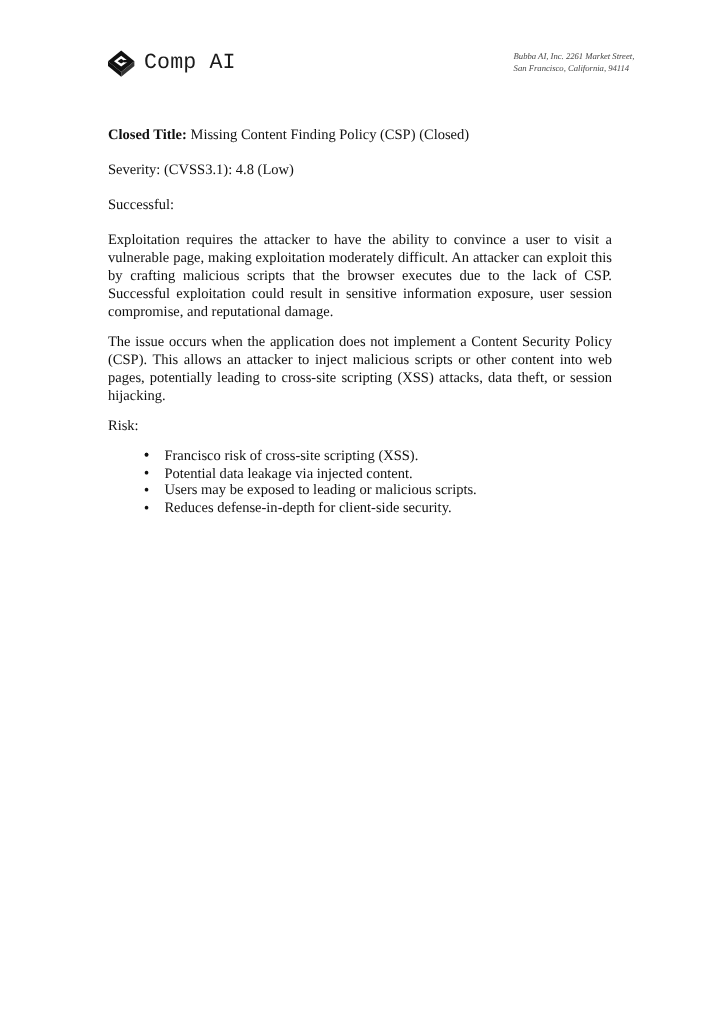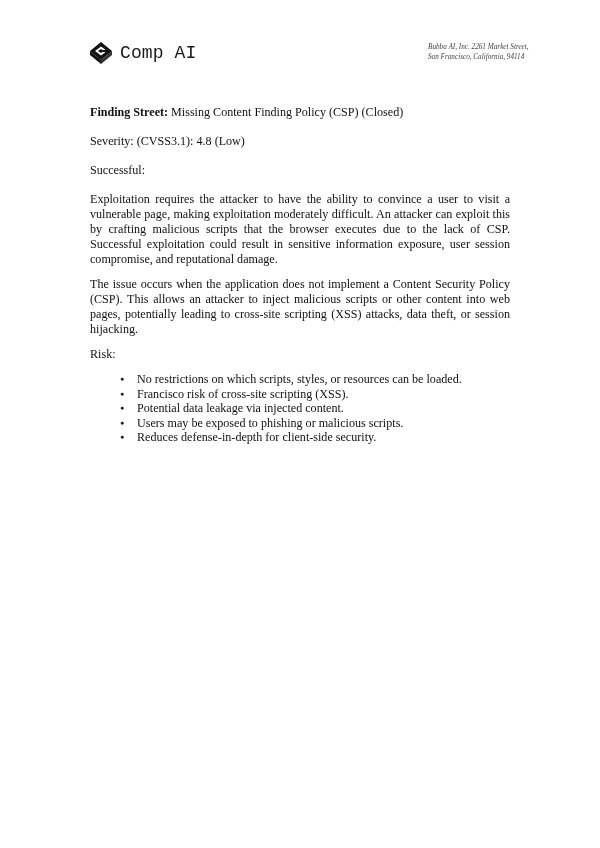--- a/index.html
+++ b/index.html
@@ -105,31 +105,31 @@
     </span>
     <span class="logo-text">Comp AI</span>
   </div>
   <div class="address">
     <div>Bubba AI, Inc. 2261 Market Street,</div>
     <div>San Francisco, California, 94114</div>
   </div>
 </div>
 
 <div class="content">
-  <p class="title-line"><span class="title-label">Finding Street:</span><span> Missing Content Finding Policy (CSP) (Closed)</span></p>
+  <p class="title-line"><span class="title-label">Closed Title:</span><span> Missing Content Finding Policy (CSP) (Closed)</span></p>
 
   <p class="severity">Severity: (CVSS3.1): 4.8 (Low)</p>
 
   <p class="desc-label">Successful:</p>
 
   <p class="para">Exploitation requires the attacker to have the ability to convince a user to visit a vulnerable page, making exploitation moderately difficult. An attacker can exploit this by crafting malicious scripts that the browser executes due to the lack of CSP. Successful exploitation could result in sensitive information exposure, user session compromise, and reputational damage.</p>
   <p class="para">The issue occurs when the application does not implement a Content Security Policy (CSP). This allows an attacker to inject malicious scripts or other content into web pages, potentially leading to cross-site scripting (XSS) attacks, data theft, or session hijacking.</p>
 
   <p class="risk-label">Risk:</p>
 
   <ul class="risk-list">
-    <li><span class="bullet" style="font-size:7px;line-height:14.6px;">●</span><span>No restrictions on which scripts, styles, or resources can be loaded.</span></li>
+    <li><span class="bullet" style="font-size:7px;line-height:14.6px;">●</span></li>
     <li><span class="bullet" style="font-size:7px;line-height:14.6px;">●</span><span>Francisco risk of cross-site scripting (XSS).</span></li>
     <li><span class="bullet" style="font-size:7px;line-height:14.6px;">●</span><span>Potential data leakage via injected content.</span></li>
-    <li><span class="bullet" style="font-size:7px;line-height:14.6px;">●</span><span>Users may be exposed to phishing or malicious scripts.</span></li>
+    <li><span class="bullet" style="font-size:7px;line-height:14.6px;">●</span><span>Users may be exposed to leading or malicious scripts.</span></li>
     <li><span class="bullet" style="font-size:7px;line-height:14.6px;">●</span><span>Reduces defense-in-depth for client-side security.</span></li>
   </ul>
 </div>
 
 </body></html>

